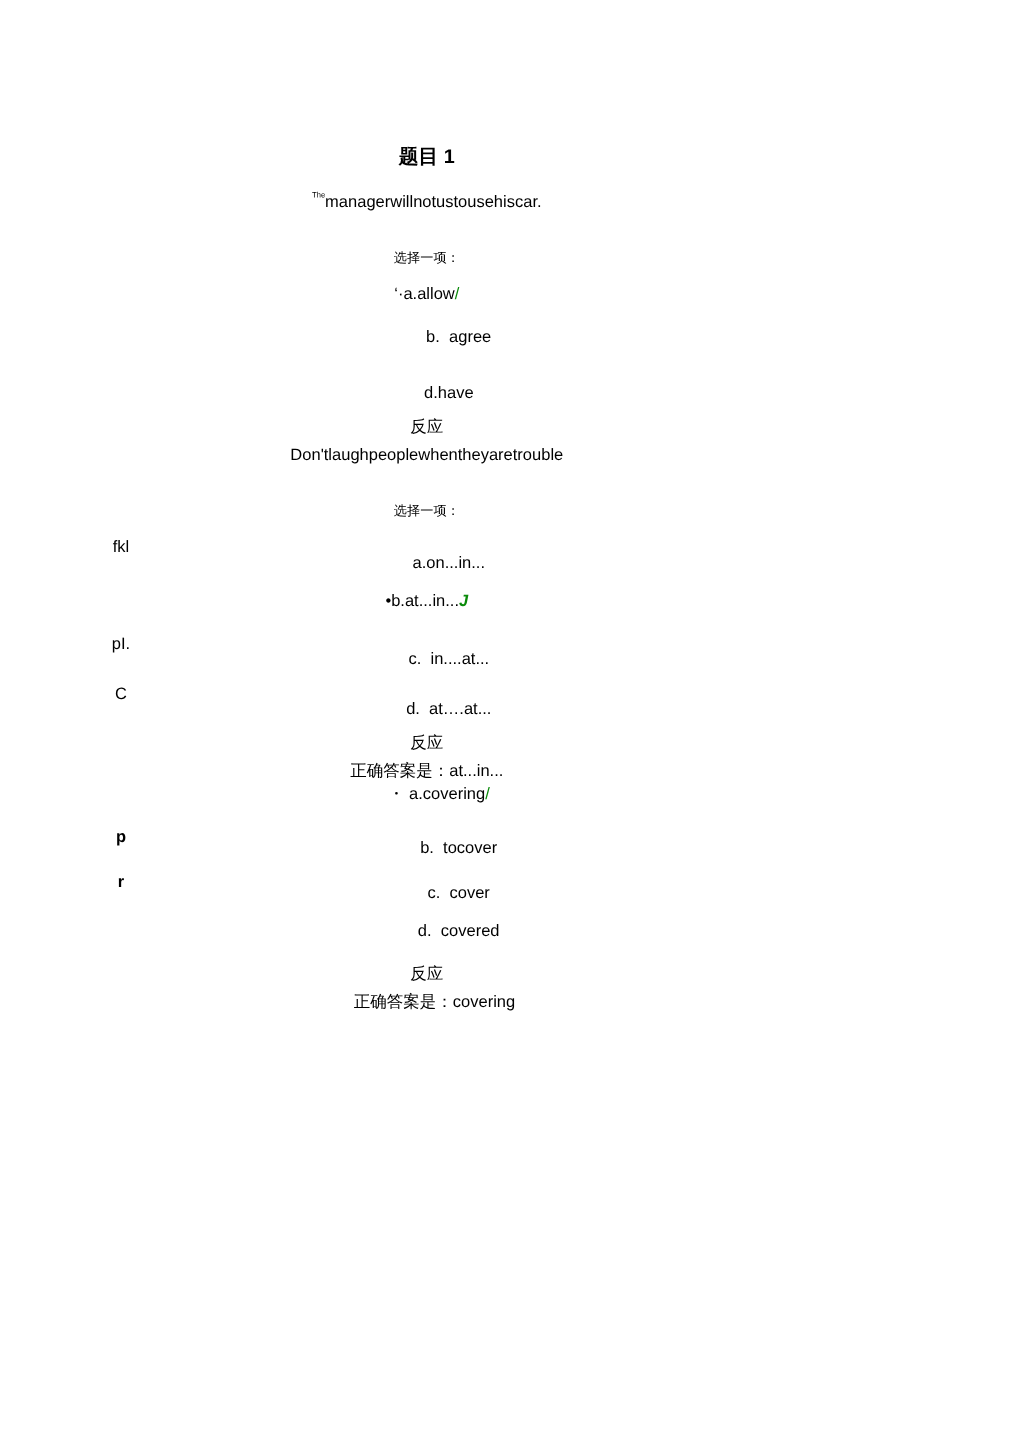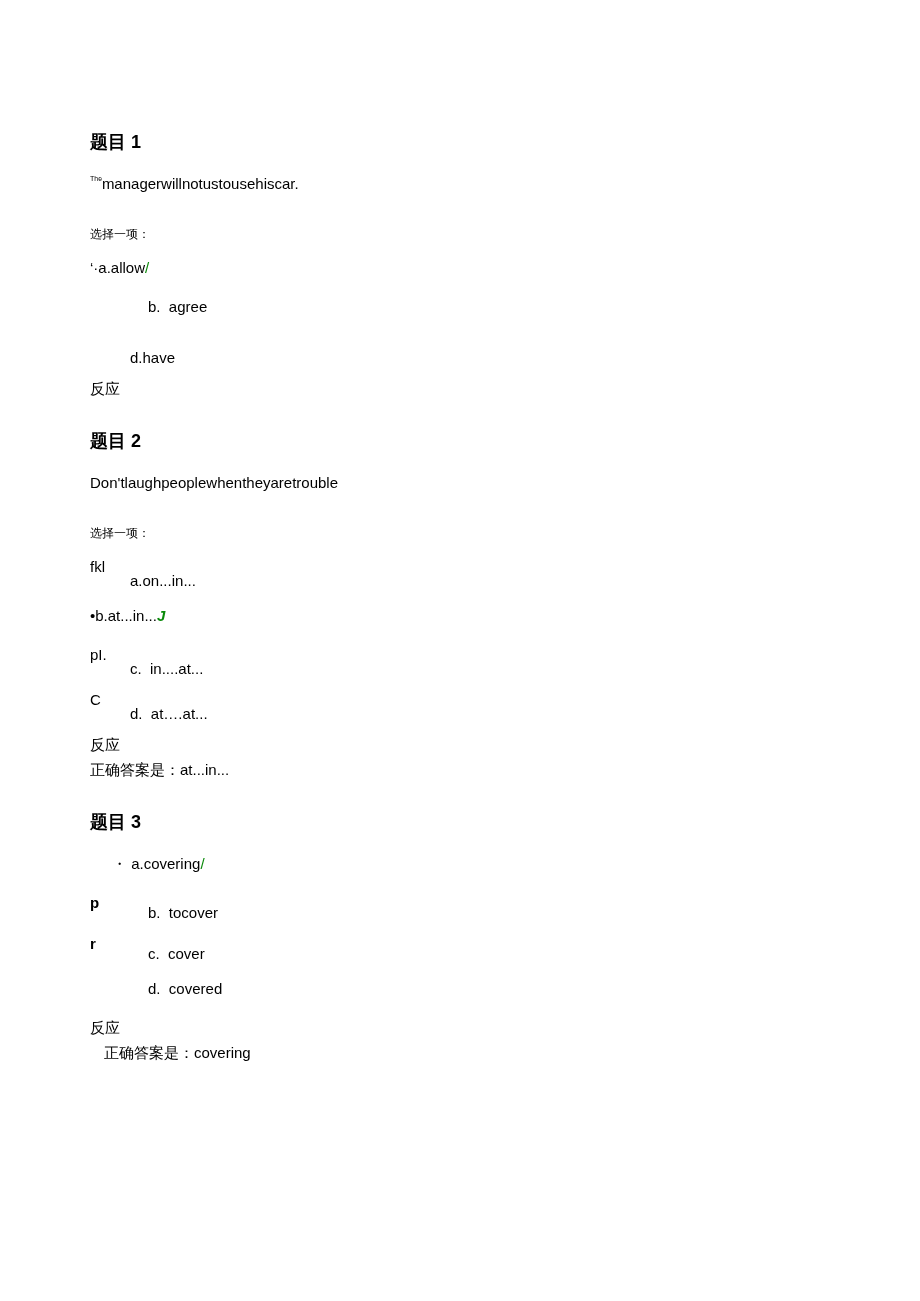--- a/index.html
+++ b/index.html
@@ -9,20 +9,21 @@
     font-family: Arial, "Microsoft YaHei", sans-serif;
     color: #000;
     font-size: 15px;
     line-height: 1.4;
   }
   .page {
     width: 776px;
     min-height: 1301px;
     box-sizing: border-box;
     padding: 100px 90px 60px 90px;
+    text-align: center;
   }
   .q-title {
     font-weight: bold;
     font-size: 18px;
     margin-top: 30px;
     margin-bottom: 18px;
   }
   .q-text {
     font-size: 15px;
     margin-bottom: 18px;
@@ -82,21 +83,20 @@
   <div class="option indent2" style="margin-bottom:30px;">
     <span>b.</span>&nbsp;&nbsp;<span>agree</span>
   </div>
   <div class="option" style="padding-left:40px; margin-bottom:10px;">
     <span>d.</span><span>have</span>
   </div>
   <div class="feedback">
     <div class="feedback-title">反应</div>
   </div>
 
-  <div class="q-title">题目 2</div>
   <div class="q-text">Don'tlaughpeoplewhentheyaretrouble</div>
   <div class="select-prompt">选择一项：</div>
 
   <div class="row">
     <div class="lbl">fkl</div>
     <div class="body" style="padding-top:14px;">
       <span>a.</span><span>on...in...</span>
     </div>
   </div>
   <div class="option" style="margin-top:14px;">
@@ -112,21 +112,20 @@
     <div class="lbl">C</div>
     <div class="body" style="padding-top:14px;">
       <span>d.</span>&nbsp;&nbsp;<span>at….at...</span>
     </div>
   </div>
   <div class="feedback">
     <div class="feedback-title">反应</div>
     <div>正确答案是：at...in...</div>
   </div>
 
-  <div class="q-title">题目 3</div>
 
   <div class="option" style="padding-left:22px;">
     <span>・ a.</span><span>covering</span><span class="check">/</span>
   </div>
   <div class="row" style="margin-top:14px;">
     <div class="lbl side-letter">p</div>
     <div class="body" style="padding-left:18px; padding-top:10px;">
       <span>b.</span>&nbsp;&nbsp;<span>tocover</span>
     </div>
   </div>

